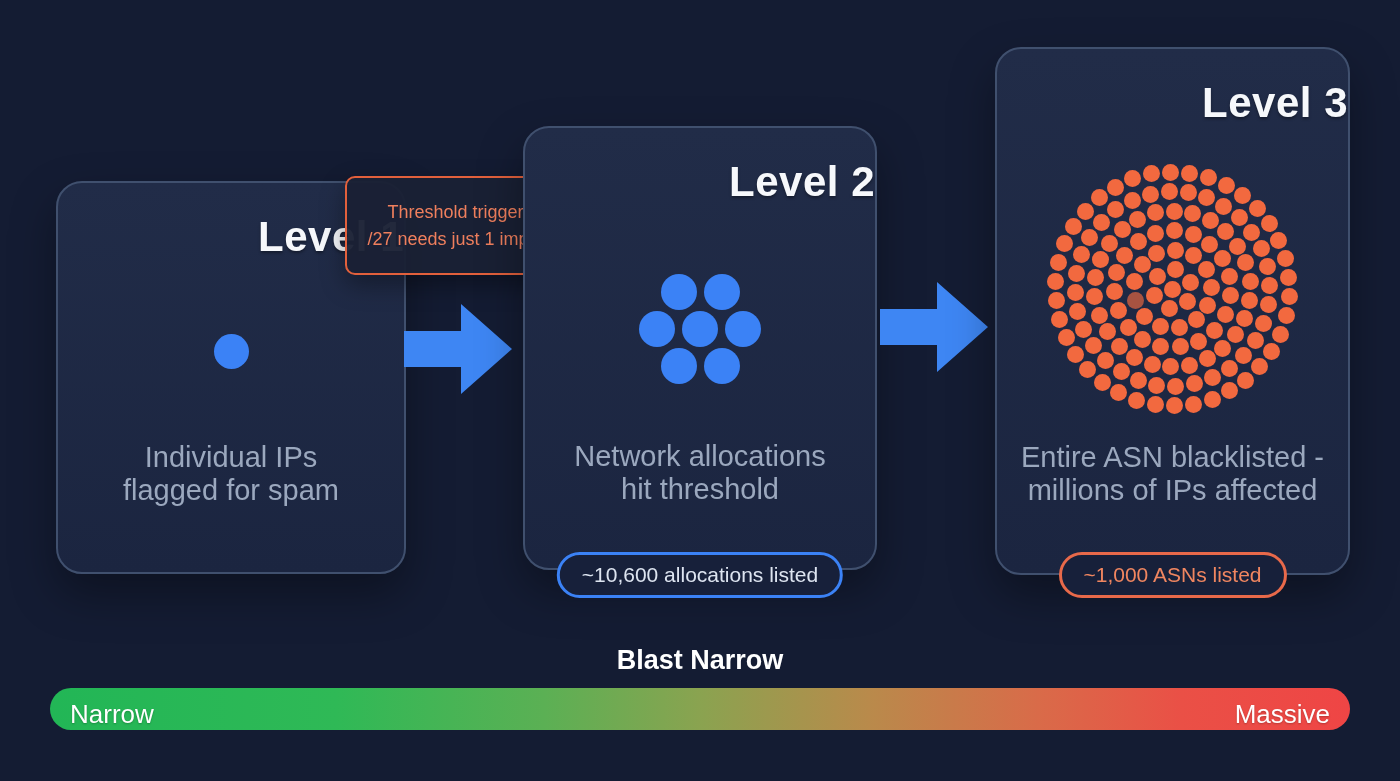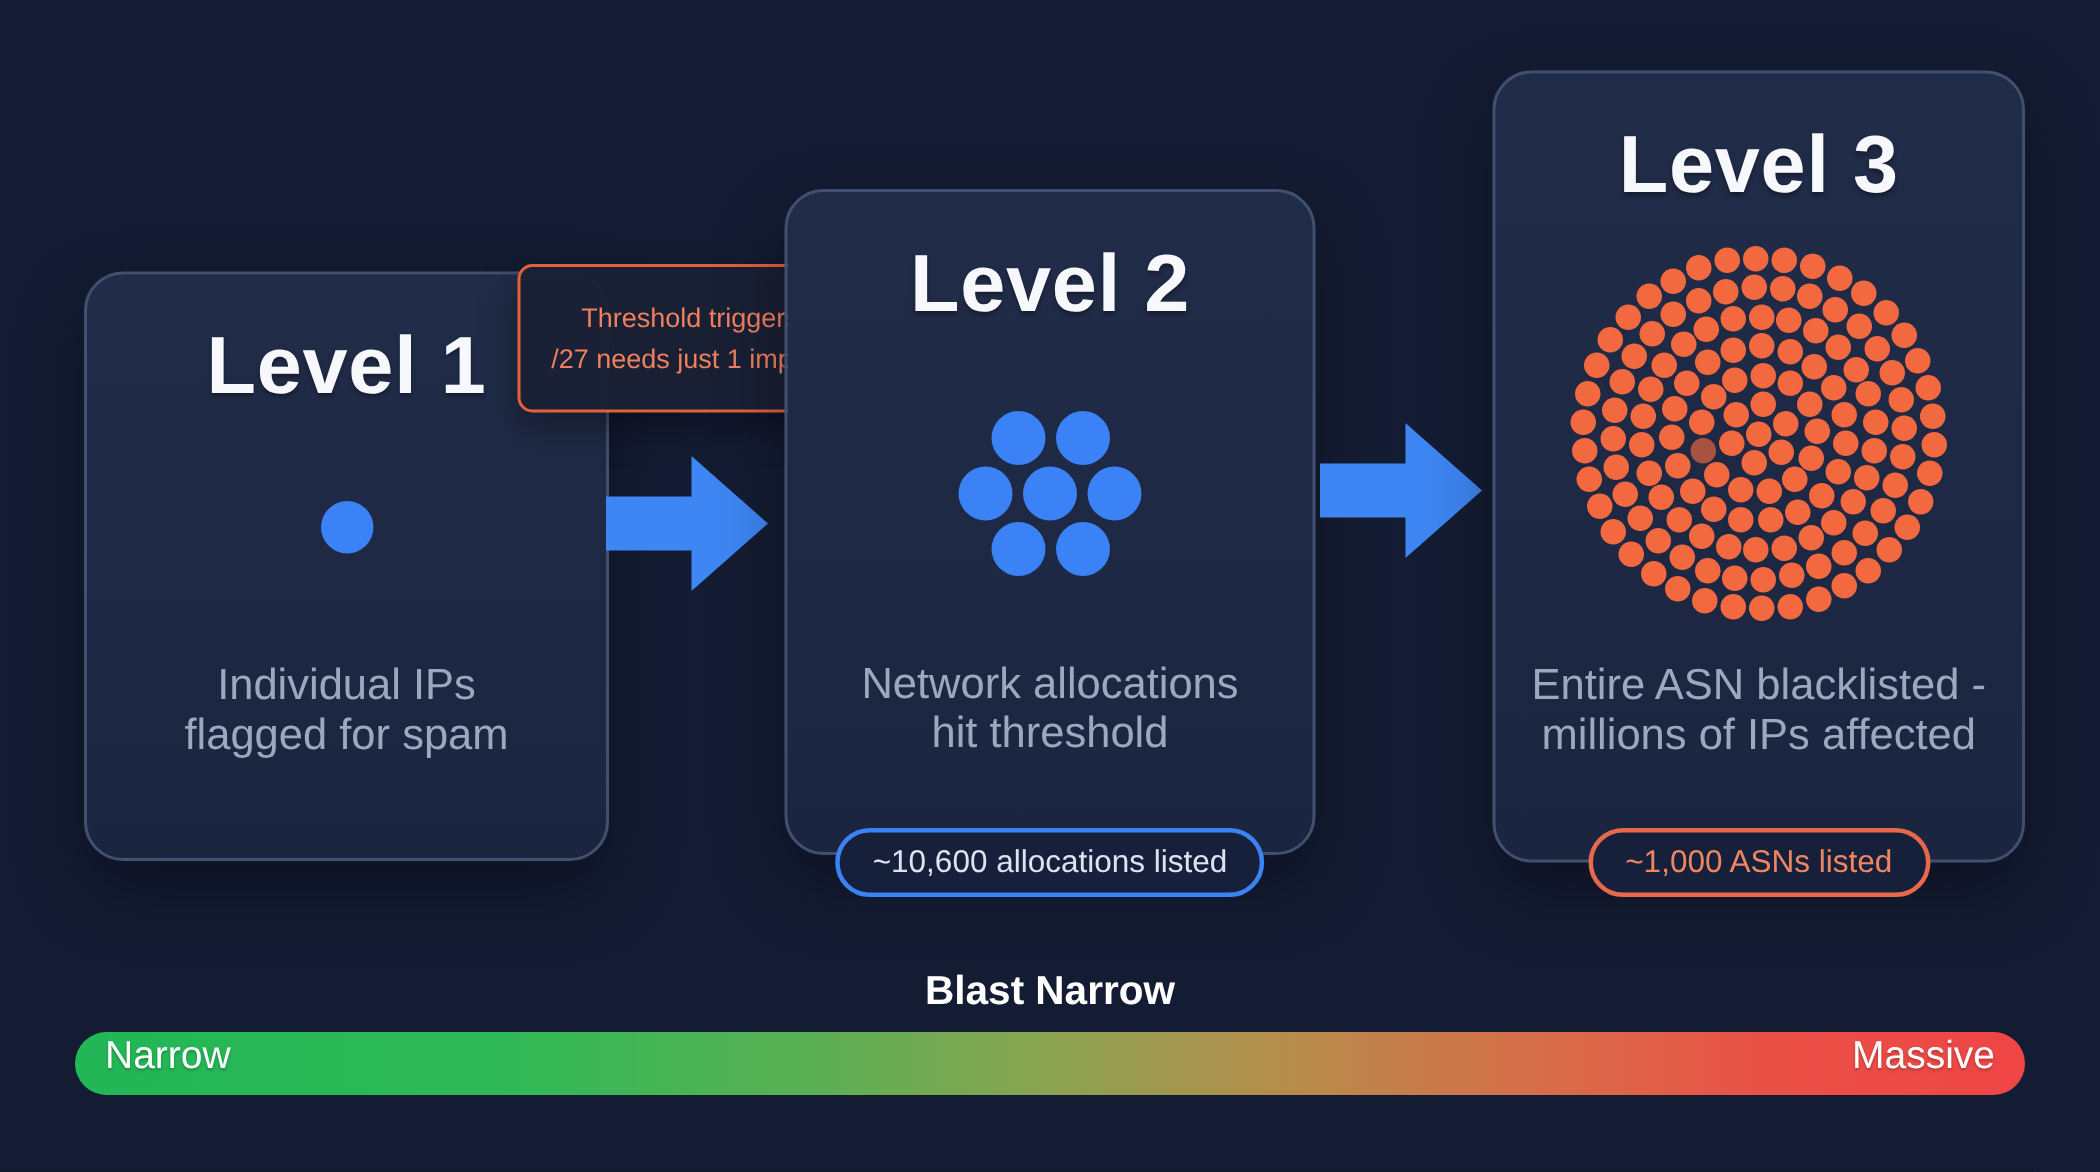--- a/index.html
+++ b/index.html
@@ -20,22 +20,22 @@
     border-radius: 26px;
     background: linear-gradient(180deg, #212c48 0%, #1b2540 100%);
     box-shadow: 0 20px 45px rgba(0,0,0,0.35);
   }
   .card-l1 { left: 56px;  top: 181px; width: 350px; height: 393px; }
   .card-l2 { left: 523px; top: 126px; width: 354px; height: 444px; }
   .card-l3 { left: 995px; top: 47px;  width: 355px; height: 528px; }
 
   .card h2 {
     margin-top: 30px;
-    text-align: center;
-    font-size: 54px;
+    text-align: right;
+    font-size: 42px;
     font-weight: 800;
     color: #f6f8fb;
     letter-spacing: 0.5px;
     text-shadow: 0 2px 3px rgba(0,0,0,0.35);
   }
 
   .cluster { position: absolute; left: 50%; width: 0; height: 0; }
   .dot { position: absolute; border-radius: 50%; }
 
   .desc {
@@ -107,21 +107,21 @@
   }
   .blast-bar {
     position: absolute;
     left: 50px; top: 688px;
     width: 1300px; height: 42px;
     border-radius: 21px;
     background: linear-gradient(90deg,
       #22b656 0%, #2fb956 22%, #5bb054 38%, #8aa350 50%,
       #b98a4b 63%, #d96b49 76%, #ea5046 87%, #ef4545 100%);
     display: flex;
-    align-items: flex-start;
+    align-items: flex-end;
     justify-content: space-between;
     padding: 0 20px;
   }
   .blast-bar span {
     color: #ffffff;
     font-size: 26px;
     font-weight: 500;
     text-shadow: 0 1px 2px rgba(0,0,0,0.25);
   }
 

